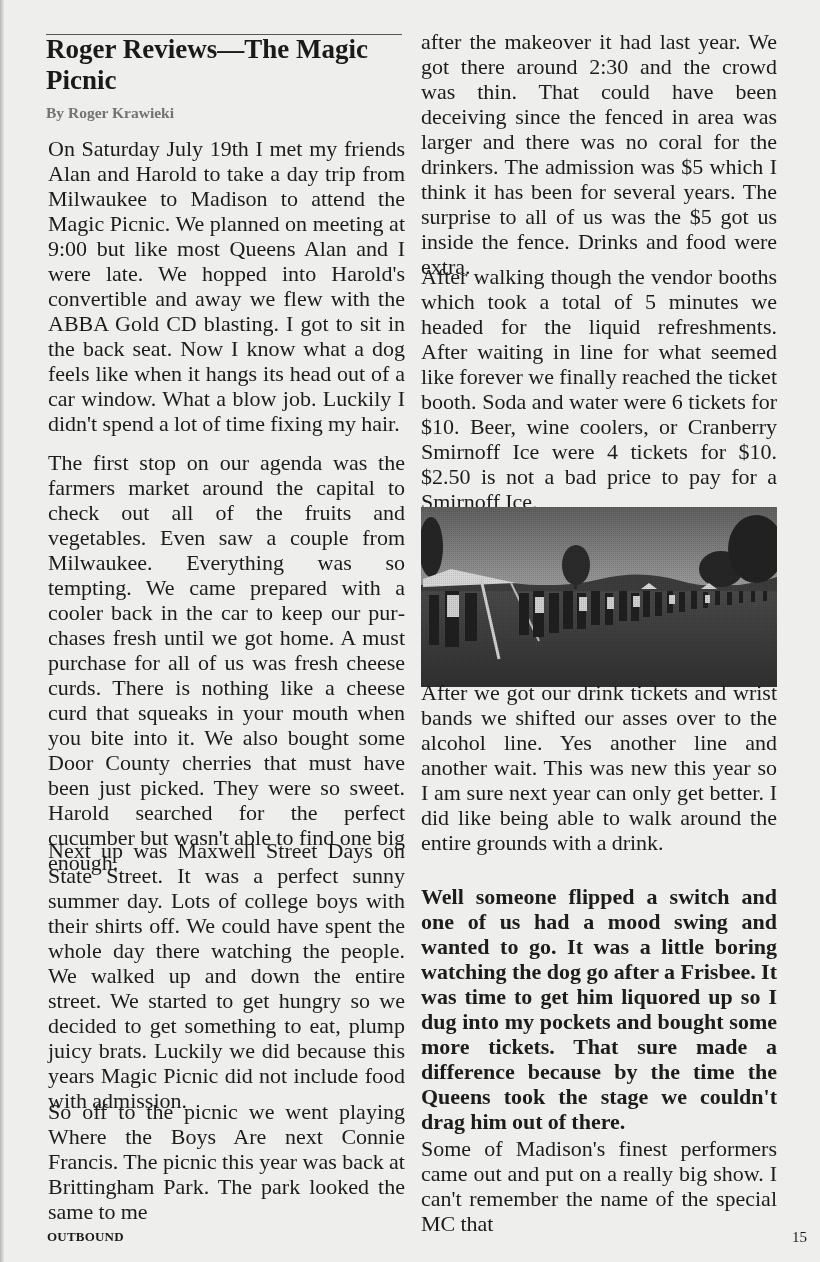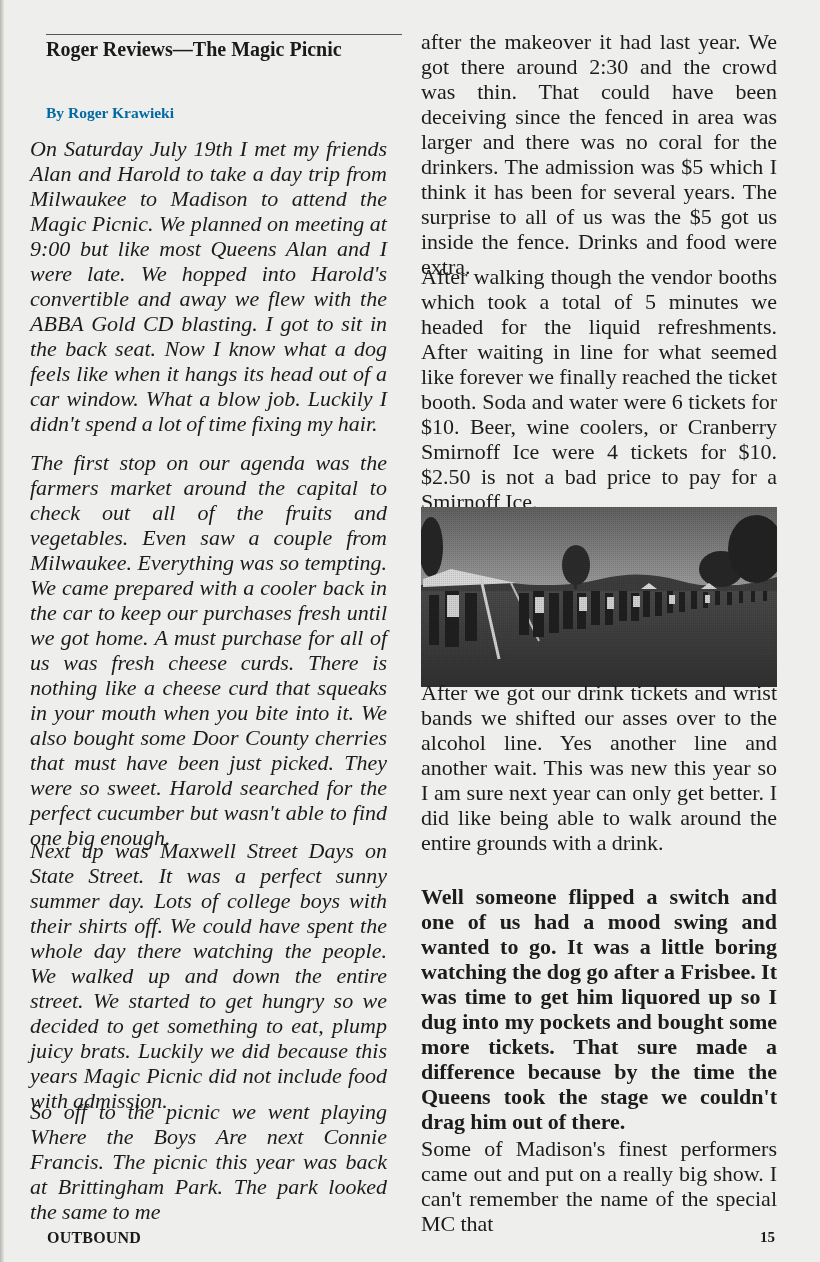--- a/index.html
+++ b/index.html
@@ -30,69 +30,69 @@
       background: #555;
     }
     .title {
       position: absolute;
       left: 46px;
       top: 34px;
       width: 360px;
       margin: 0;
       font-family: "Liberation Serif", serif;
       font-weight: bold;
-      font-size: 20px;
+      font-size: 27px;
       line-height: 31px;
       color: #1a1a1a;
     }
     .byline {
       position: absolute;
       left: 46px;
       top: 103px;
       font-weight: bold;
       font-size: 15.5px;
       line-height: 20px;
-      color: #0369a1;
+      color: #737373;
     }
     .para {
       position: absolute;
       margin: 0;
       font-size: 22px;
       line-height: 25px;
       text-align: justify;
       text-align-last: left;
       hyphens: manual;
       word-spacing: -0.3px;
     }
-    .col-left .para, .para.left { left: 30px; width: 357px; font-style: italic; }
+    .col-left .para, .para.left { left: 48px; width: 357px; }
     .para.right { left: 421px; width: 356px; }
     .photo {
       position: absolute;
       left: 421px;
       top: 507px;
       width: 356px;
       height: 180px;
       overflow: hidden;
       background: #3a3a3a;
     }
     .photo svg { display: block; }
     .footer-pub {
       position: absolute;
       left: 47px;
       top: 1229px;
       font-weight: bold;
-      font-size: 16px;
+      font-size: 13px;
       letter-spacing: 0.2px;
       color: #1a1a1a;
     }
     .footer-page {
       position: absolute;
-      left: 760px;
+      left: 792px;
       top: 1229px;
-      font-weight: bold;
+      font-weight: normal;
       font-size: 15px;
       color: #1a1a1a;
     }
   </style>
 </head>
 <body>
 
 <div class="page-edge"></div>
 
 <div class="title-rule"></div>

